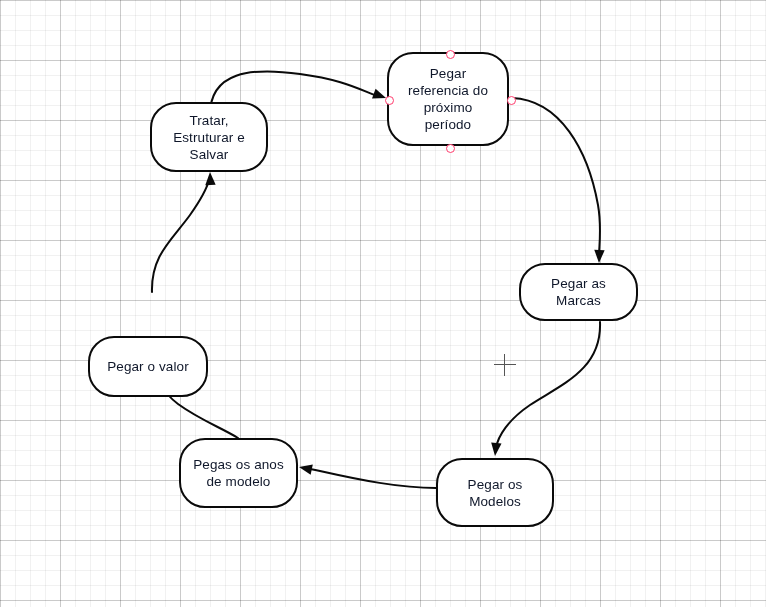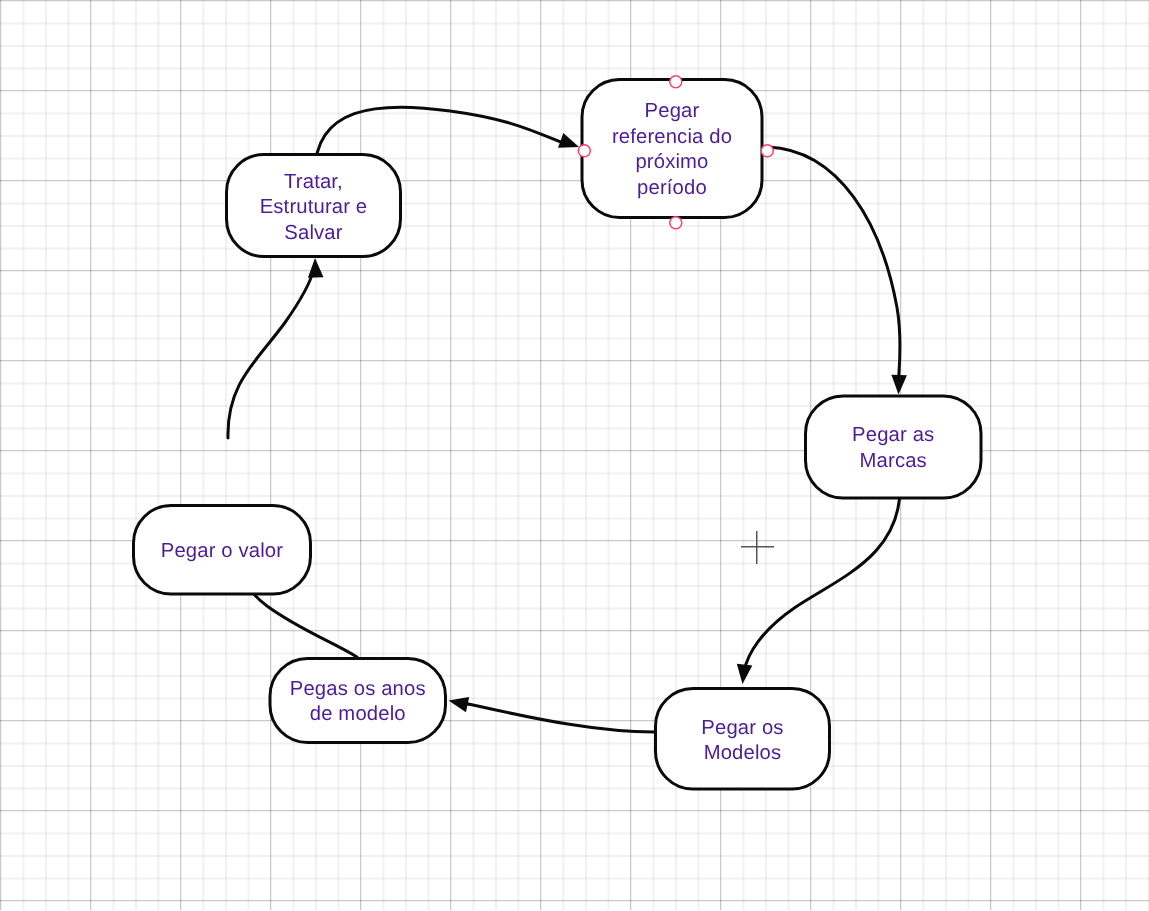--- a/index.html
+++ b/index.html
@@ -34,21 +34,21 @@
   .node {
     position: absolute;
     box-sizing: border-box;
     display: flex;
     align-items: center;
     justify-content: center;
     text-align: center;
     background: #ffffff;
     border: 2px solid #0a0a0a;
     border-radius: 26px;
-    color: #4c1d95;
+    color: #0f172a;
     font-size: 13.5px;
     line-height: 17px;
     letter-spacing: 0.1px;
     user-select: none;
   }
   .node.selected {
     border-width: 2.4px;
   }
   .node-label {
     padding: 0 8px;
@@ -122,32 +122,32 @@
         <div class="handle" style="left: 61px; top: 0px;"></div>
         <div class="handle" style="left: 122px; top: 46px;"></div>
         <div class="handle" style="left: 61px; top: 94px;"></div>
         <div class="handle" style="left: 0px; top: 46px;"></div>
       </div>
       <div class="node" style="left: 150px; top: 102px; width: 118px; height: 70px;">
         <div class="node-label">Tratar,
 Estruturar e
 Salvar</div>
       </div>
-      <div class="node" style="left: 536px; top: 263px; width: 119px; height: 70px;">
+      <div class="node" style="left: 519px; top: 263px; width: 119px; height: 58px;">
         <div class="node-label">Pegar as
 Marcas</div>
       </div>
       <div class="node" style="left: 88px; top: 292px; width: 120px; height: 61px; margin-top: 44px;">
         <div class="node-label">Pegar o valor</div>
       </div>
       <div class="node" style="left: 436px; top: 458px; width: 118px; height: 69px;">
         <div class="node-label">Pegar os
 Modelos</div>
       </div>
-      <div class="node" style="left: 179px; top: 438px; width: 119px; height: 58px;">
+      <div class="node" style="left: 179px; top: 438px; width: 119px; height: 70px;">
         <div class="node-label">Pegas os anos
 de modelo</div>
       </div>
     </div>
 
   <div class="cursor-crosshair" id="cursor" style="left: 494px; top: 354px;">
     <div class="bar-h"></div>
     <div class="bar-v"></div>
   </div>
 

